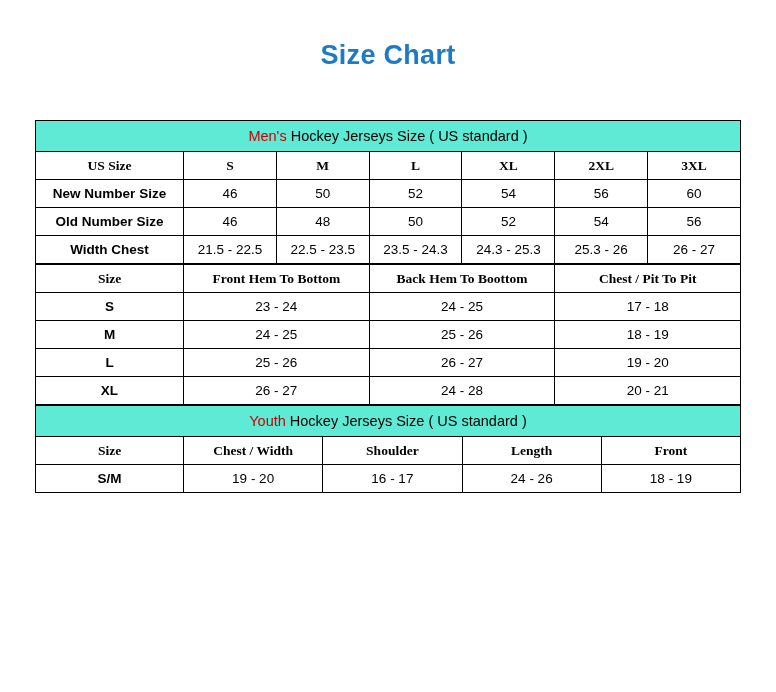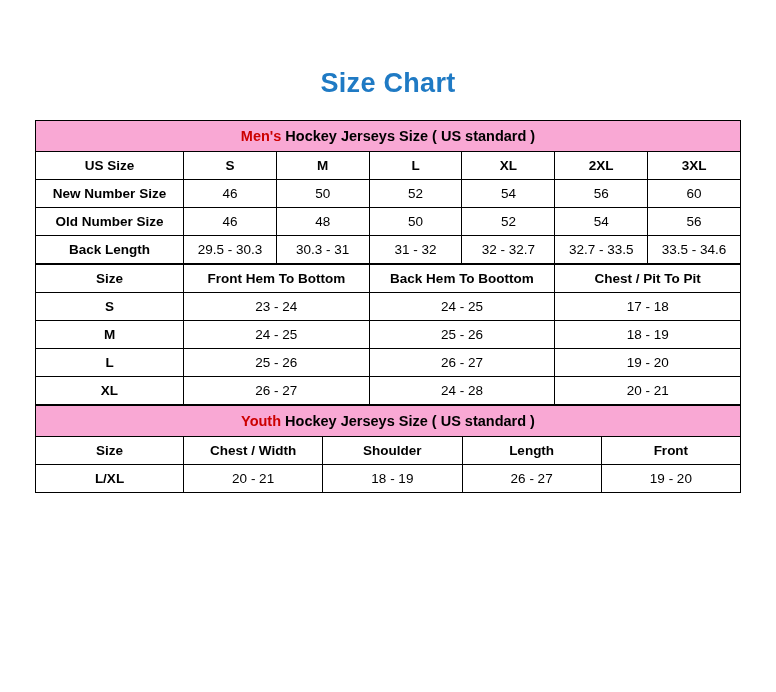--- a/index.html
+++ b/index.html
@@ -19,21 +19,21 @@
     width: 776px;
     height: 692px;
     box-sizing: border-box;
   }
   .title {
     text-align: center;
     color: #1f7ac4;
     font-size: 27px;
     font-weight: bold;
     margin: 0;
-    padding-top: 68px;
+    padding-top: 40px;
     letter-spacing: 0.3px;
   }
   .chart-wrap {
     position: absolute;
     left: 35px;
     top: 120px;
     width: 706px;
   }
   table {
     border-collapse: collapse;
@@ -43,31 +43,32 @@
   td, th {
     border: 1px solid #000000;
     font-size: 13.5px;
     text-align: center;
     padding: 0;
     height: 27px;
     font-weight: normal;
     vertical-align: middle;
   }
   .banner {
-    background: #f9a8d4;
-    font-weight: bold;
+    background: #5eead4;
+    font-weight: normal;
     height: 30px;
     font-size: 14.5px;
     margin-top: 48px;
   }
   .banner .accent-men { color: #cc0000; }
   .banner .accent-women { color: #cc0000; }
   .banner .accent-youth { color: #cc0000; }
   .hdr {
     font-weight: bold;
+    font-family: Liberation Serif, serif;
   }
   .rowlabel {
     font-weight: bold;
   }
   .bold-cell { font-weight: bold; }
   table.men col.c0 { width: 148px; }
   table.women col.c0 { width: 148px; }
   table.youth col.c0 { width: 148px; }
 </style>
 </head>
@@ -114,27 +115,27 @@
         <tr>
           <td class="rowlabel">Old Number Size</td>
           <td>46</td>
           <td>48</td>
           <td>50</td>
           <td>52</td>
           <td>54</td>
           <td>56</td>
         </tr>
         <tr>
-          <td class="rowlabel">Back Length</td>
-          <td>29.5 - 30.3</td>
-          <td>30.3 - 31</td>
-          <td>31 - 32</td>
-          <td>32 - 32.7</td>
-          <td>32.7 - 33.5</td>
-          <td>33.5 - 34.6</td>
+          <td class="rowlabel">Width Chest</td>
+          <td>21.5 - 22.5</td>
+          <td>22.5 - 23.5</td>
+          <td>23.5 - 24.3</td>
+          <td>24.3 - 25.3</td>
+          <td>25.3 - 26</td>
+          <td>26 - 27</td>
         </tr>
       </tbody>
     </table>
 
     <table class="women">
       <colgroup>
           <col class="c0">
           <col>
           <col>
           <col>
@@ -186,23 +187,23 @@
           <td class="banner" colspan="5"><span class="accent-youth">Youth</span><span> Hockey Jerseys Size ( US standard )</span></td>
         </tr>
         <tr>
           <td class="hdr">Size</td>
           <td class="hdr">Chest / Width</td>
           <td class="hdr">Shoulder</td>
           <td class="hdr">Length</td>
           <td class="hdr">Front</td>
         </tr>
         <tr>
-          <td class="bold-cell">L/XL</td>
-          <td>20 - 21</td>
+          <td class="bold-cell">S/M</td>
+          <td>19 - 20</td>
+          <td>16 - 17</td>
+          <td>24 - 26</td>
           <td>18 - 19</td>
-          <td>26 - 27</td>
-          <td>19 - 20</td>
         </tr>
       </tbody>
     </table>
 
   </div>
 </div>
 
 </body></html>

